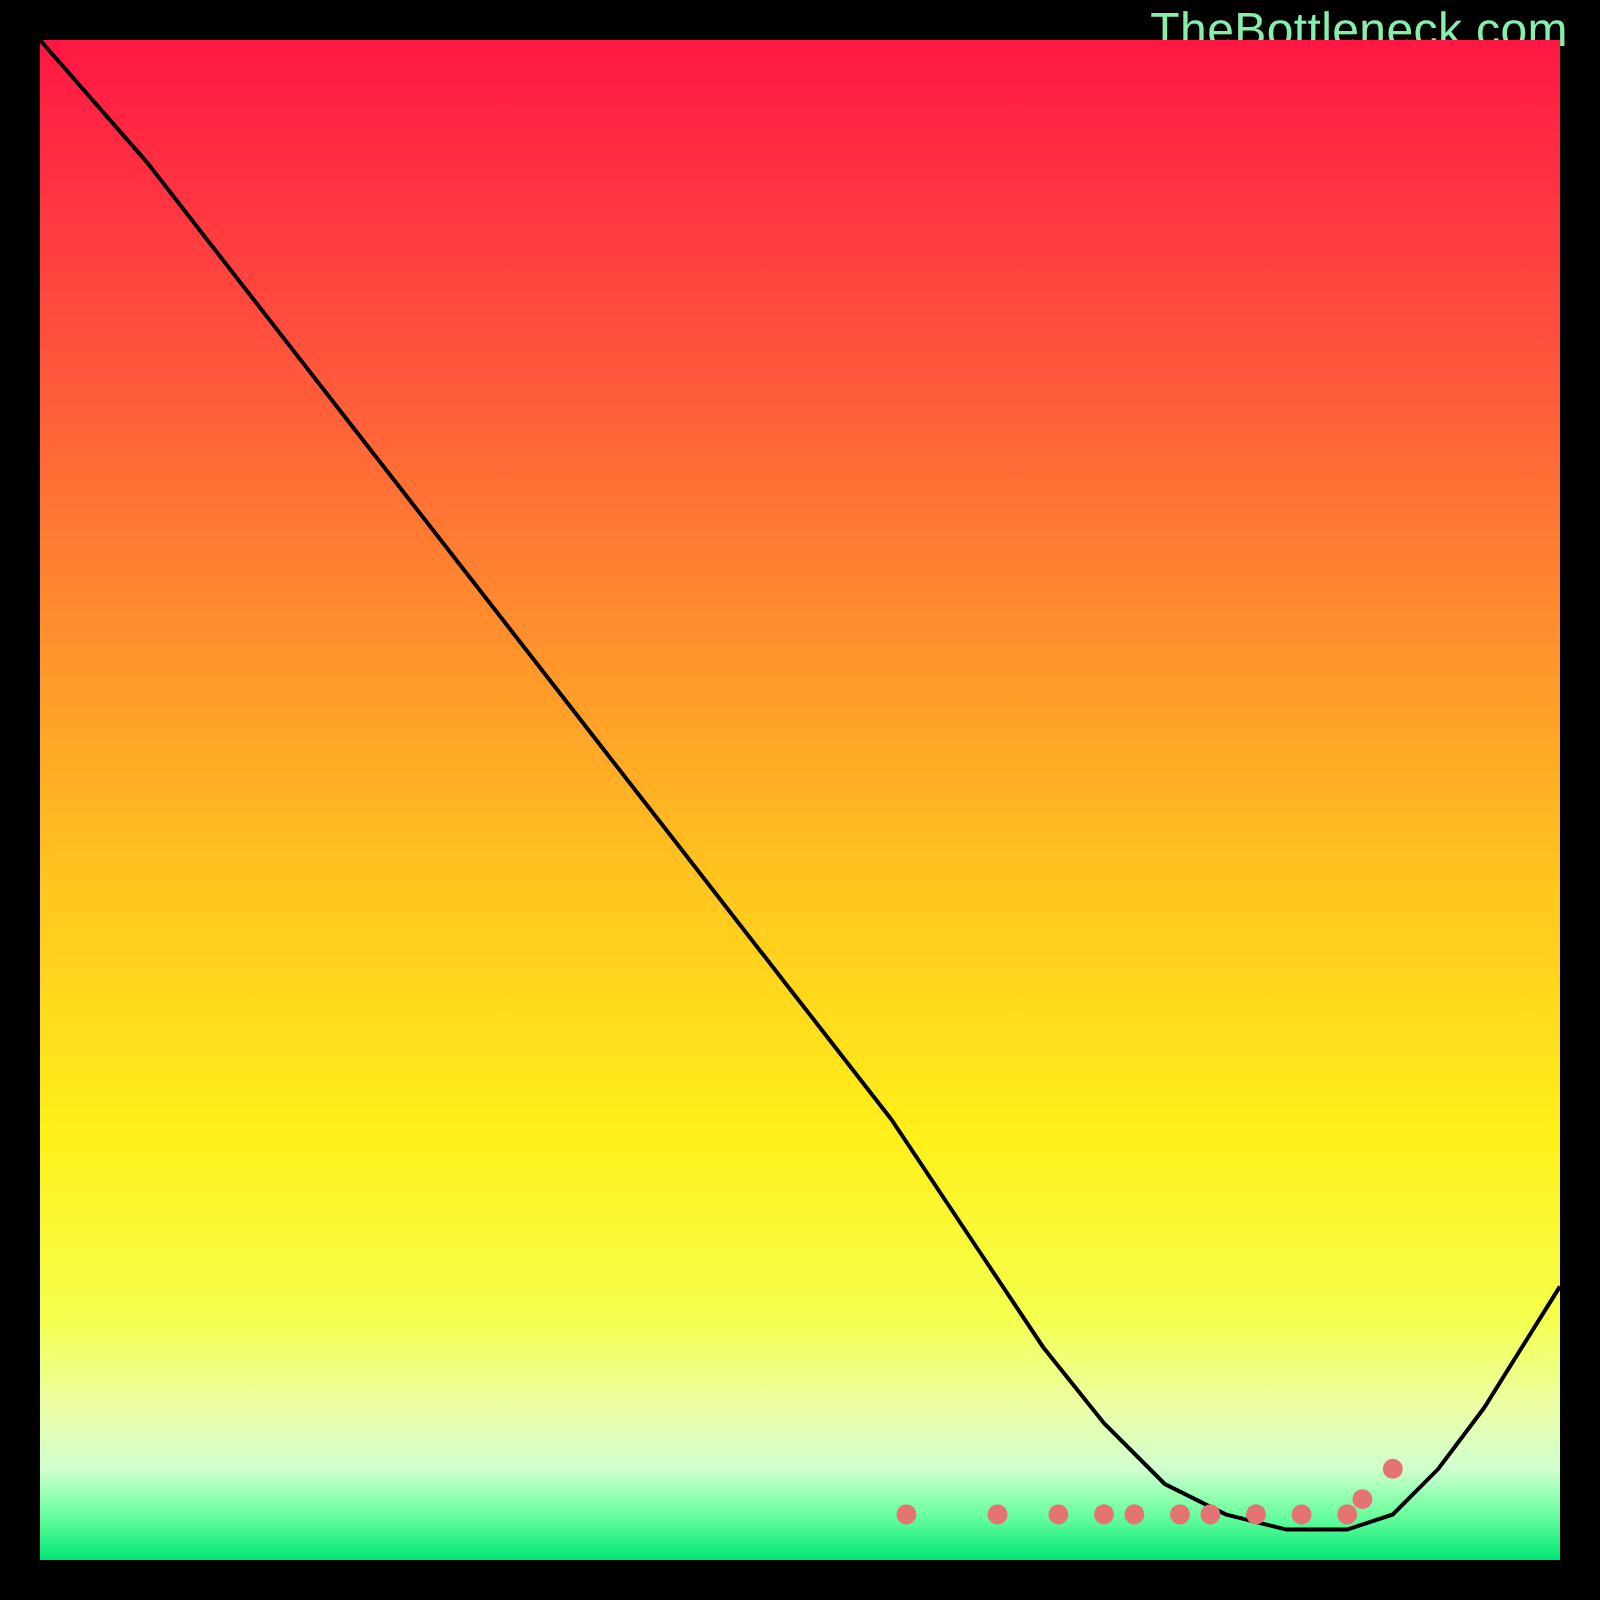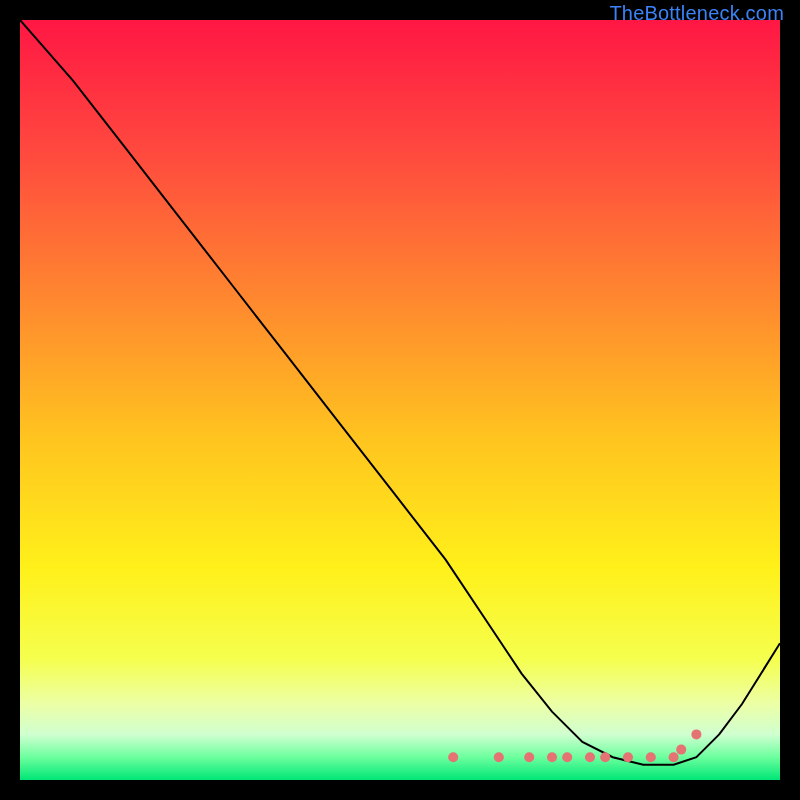--- a/index.html
+++ b/index.html
@@ -21,22 +21,22 @@
     position: absolute;
     left: 20px;
     top: 20px;
     width: 760px;
     height: 760px;
   }
   .watermark {
     position: absolute;
     top: 2px;
     right: 16px;
-    color: #3b82f6;
-    font-size: 20px;
+    color: #86efac;
+    font-size: 24px;
     font-weight: 500;
     letter-spacing: 0.2px;
     user-select: none;
   }
 </style>
 </head>
 <body>
 
 <div class="frame">
   <div class="watermark">TheBottleneck.com</div>

